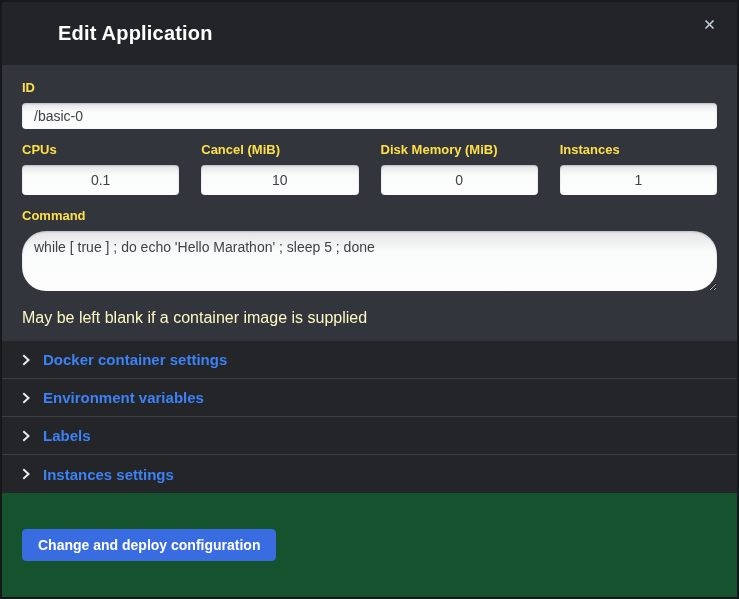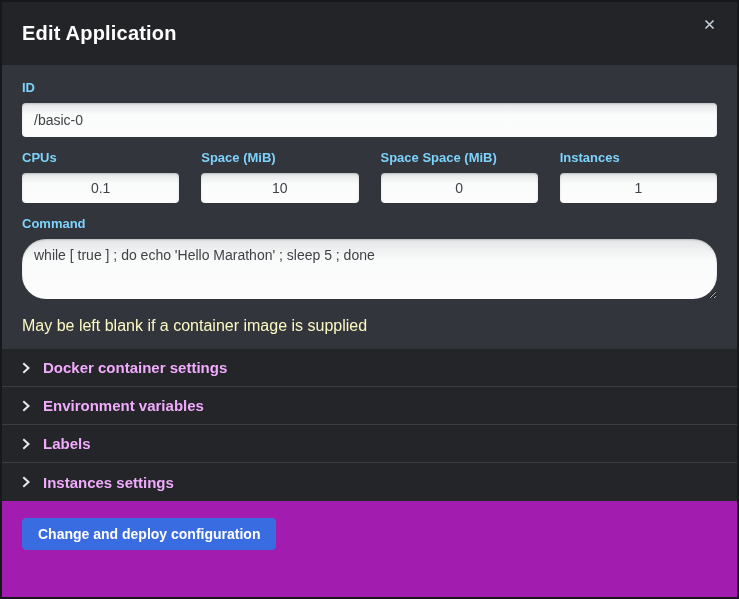--- a/index.html
+++ b/index.html
@@ -22,55 +22,56 @@
     background: #232428;
     display: flex;
     align-items: center;
     padding: 0 20px;
   }
   .modal-title {
     color: #ffffff;
     font-size: 20px;
     font-weight: 600;
     letter-spacing: 0.2px;
+    margin-left: 36px;
   }
   .close-btn {
     margin-left: auto;
     align-self: flex-start;
     margin-top: 15px;
     background: none;
     border: none;
     padding: 2px;
     cursor: pointer;
     line-height: 0;
   }
 
   
   .form-area { padding: 16px 20px 14px 20px; }
   .field-label {
     display: block;
-    color: #7dd3fc;
+    color: #fde047;
     font-size: 13px;
     font-weight: 700;
     line-height: 14px;
     margin-bottom: 8px;
   }
   .text-input, .text-area {
     width: 100%;
     background: linear-gradient(to bottom, #e3e4e5 0%, #fafbfb 35%, #fdfdfd 100%);
     border: none;
     border-radius: 4px;
     box-shadow: inset 0 1px 2px rgba(0,0,0,0.18);
     color: #3f4347;
     font-family: "Liberation Sans", sans-serif;
     font-size: 14px;
     padding: 0 12px;
     outline: none;
   }
-  .text-input { height: 34px; }
+  .text-input { height: 26px; }
   .small .text-input { height: 30px; text-align: center; }
   .field-group { margin-bottom: 14px; }
   .field-row {
     display: grid;
     grid-template-columns: repeat(4, 1fr);
     gap: 22px;
     margin-bottom: 14px;
   }
   .text-area {
     height: 60px;
@@ -90,34 +91,34 @@
   .section-row {
     height: 38px;
     display: flex;
     align-items: center;
     padding: 0 20px;
     border-bottom: 1px solid #3a3e44;
     cursor: pointer;
   }
   .section-row:last-child { border-bottom: none; }
   .section-label {
-    color: #f0abfc;
+    color: #3b82f6;
     font-size: 15px;
     font-weight: 700;
   }
   .chev { margin-right: 13px; line-height: 0; }
 
   
   .modal-footer {
     flex: 1;
     display: flex;
-    align-items: flex-start;
+    align-items: center;
     gap: 8px;
     padding: 17px 20px;
-    background: #a21caf;
+    background: #14532d;
   }
   .btn {
     height: 32px;
     border-radius: 4px;
     font-family: "Liberation Sans", sans-serif;
     font-size: 14px;
     font-weight: 600;
     cursor: pointer;
     padding: 0 15px;
   }
@@ -154,25 +155,25 @@
       <label class="field-label">ID</label>
       <input class="text-input" type="text" value="/basic-0" style="">
     </div>
 
     <div class="field-row">
       <div class="small">
         <label class="field-label">CPUs</label>
         <input class="text-input" type="text" value="0.1" style="">
       </div>
       <div class="small">
-        <label class="field-label">Space (MiB)</label>
+        <label class="field-label">Cancel (MiB)</label>
         <input class="text-input" type="text" value="10" style="">
       </div>
       <div class="small">
-        <label class="field-label">Space Space (MiB)</label>
+        <label class="field-label">Disk Memory (MiB)</label>
         <input class="text-input" type="text" value="0" style="">
       </div>
       <div class="small">
         <label class="field-label">Instances</label>
         <input class="text-input" type="text" value="1" style="">
       </div>
     </div>
 
     <div>
       <label class="field-label">Command</label>

